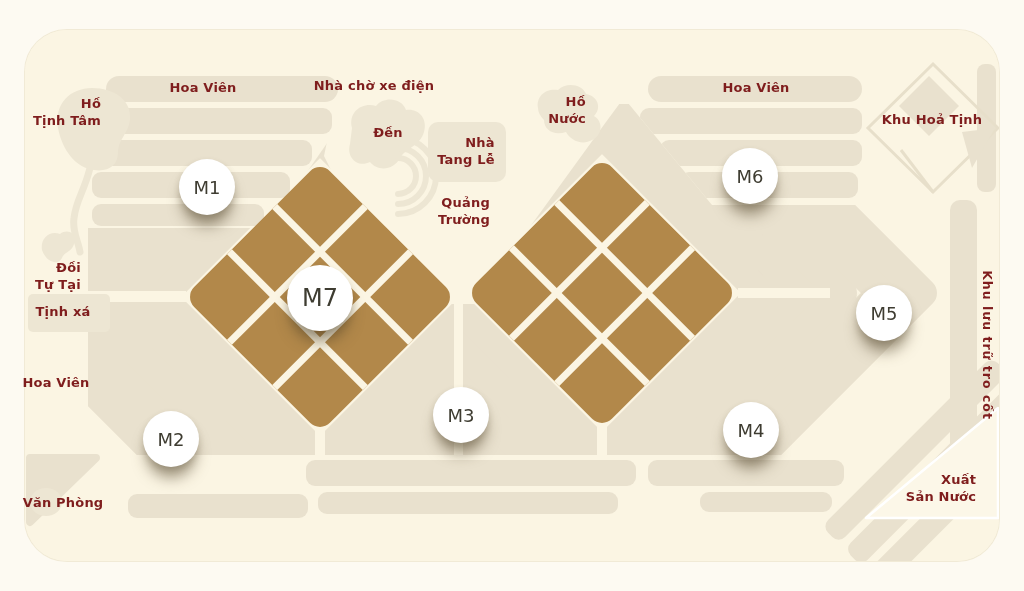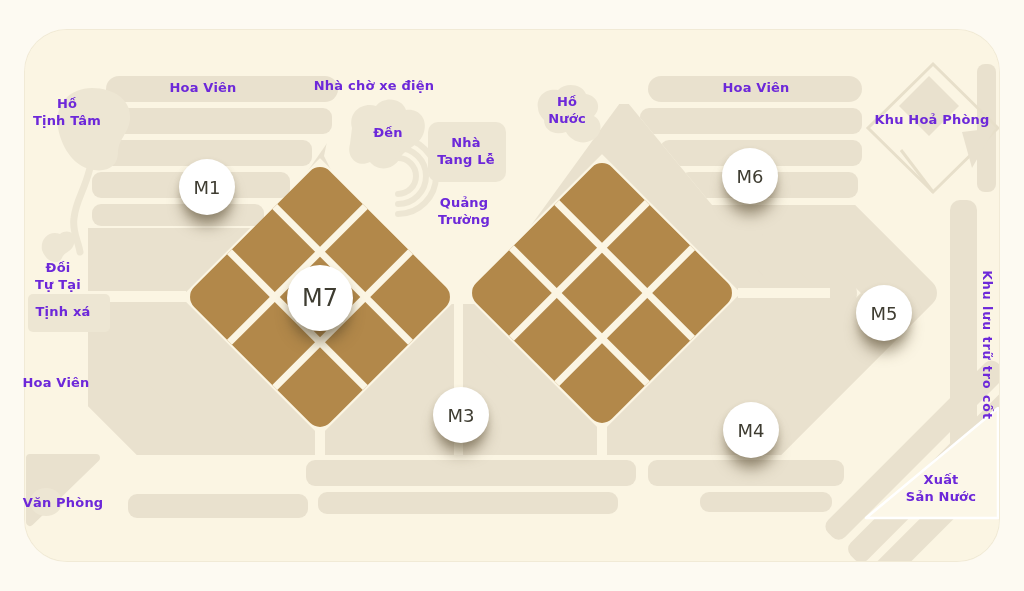--- a/index.html
+++ b/index.html
@@ -1,21 +1,21 @@
 <!DOCTYPE html>
 <html><head>
 <meta charset="utf-8">
 <style>
   html,body{margin:0;padding:0;background:#FDFAF2;}
   .stage{position:relative;width:1024px;height:591px;margin:0 auto;overflow:hidden;
          font-family:"DejaVu Sans","Liberation Sans",sans-serif;background:#FDFAF2;}
   .stage svg{position:absolute;left:0;top:0;}
   .overlay{position:absolute;left:0;top:0;width:100%;height:100%;}
   .lbl{position:absolute;transform:translate(-50%,-50%);font-size:13px;font-weight:600;
-       color:#6d28d9;text-align:center;line-height:1.3;white-space:nowrap;letter-spacing:.2px;}
+       color:#7f1d1d;text-align:right;line-height:1.3;white-space:nowrap;letter-spacing:.2px;}
   .lbl span{display:block;}
   .lbl.vert{writing-mode:vertical-rl;letter-spacing:1px;font-size:12.5px;font-weight:600;}
   .badge{position:absolute;width:56px;height:56px;background:#FFFFFF;border-radius:50%;
          transform:translate(-50%,-50%);display:flex;align-items:center;justify-content:center;
          font-size:18px;font-weight:500;color:#3E3C31;
          box-shadow:0 14px 14px -3px rgba(80,66,40,.50),0 3px 6px rgba(80,66,40,.18);}
   .badge.lg{width:66px;height:66px;font-size:24px;}
 </style>
 </head>
 <body>
@@ -160,20 +160,21 @@
         <line x1="-96" y1="-32" x2="96" y2="-32"></line>
         <line x1="-96" y1="32" x2="96" y2="32"></line>
       </g>
     </g>
   </g>
 </svg>
 
 <div class="overlay">
 
   <div class="badge" style="left:207px;top:187px">M1</div>
+  <div class="badge" style="left:171px;top:439px">M2</div>
   <div class="badge" style="left:461px;top:415px">M3</div>
   <div class="badge" style="left:751px;top:430px">M4</div>
   <div class="badge" style="left:884px;top:313px">M5</div>
   <div class="badge" style="left:750px;top:176px">M6</div>
   <div class="badge lg" style="left:320px;top:298px">M7</div>
 
   <div class="lbl" style="left:203px;top:88px">Hoa Viên</div>
   <div class="lbl" style="left:67px;top:113px">
     <span>Hồ</span>
     <span>Tịnh Tâm</span>
@@ -182,21 +183,21 @@
   <div class="lbl" style="left:388px;top:133px">Đền</div>
   <div class="lbl" style="left:466px;top:152px">
     <span>Nhà</span>
     <span>Tang Lễ</span>
   </div>
   <div class="lbl" style="left:567px;top:111px">
     <span>Hồ</span>
     <span>Nước</span>
   </div>
   <div class="lbl" style="left:756px;top:88px">Hoa Viên</div>
-  <div class="lbl" style="left:932px;top:120px">Khu Hoả Phòng</div>
+  <div class="lbl" style="left:932px;top:120px">Khu Hoả Tịnh</div>
   <div class="lbl" style="left:464px;top:212px">
     <span>Quảng</span>
     <span>Trường</span>
   </div>
   <div class="lbl" style="left:58px;top:277px">
     <span>Đồi</span>
     <span>Tự Tại</span>
   </div>
   <div class="lbl" style="left:63px;top:312px">Tịnh xá</div>
   <div class="lbl" style="left:56px;top:383px">Hoa Viên</div>

